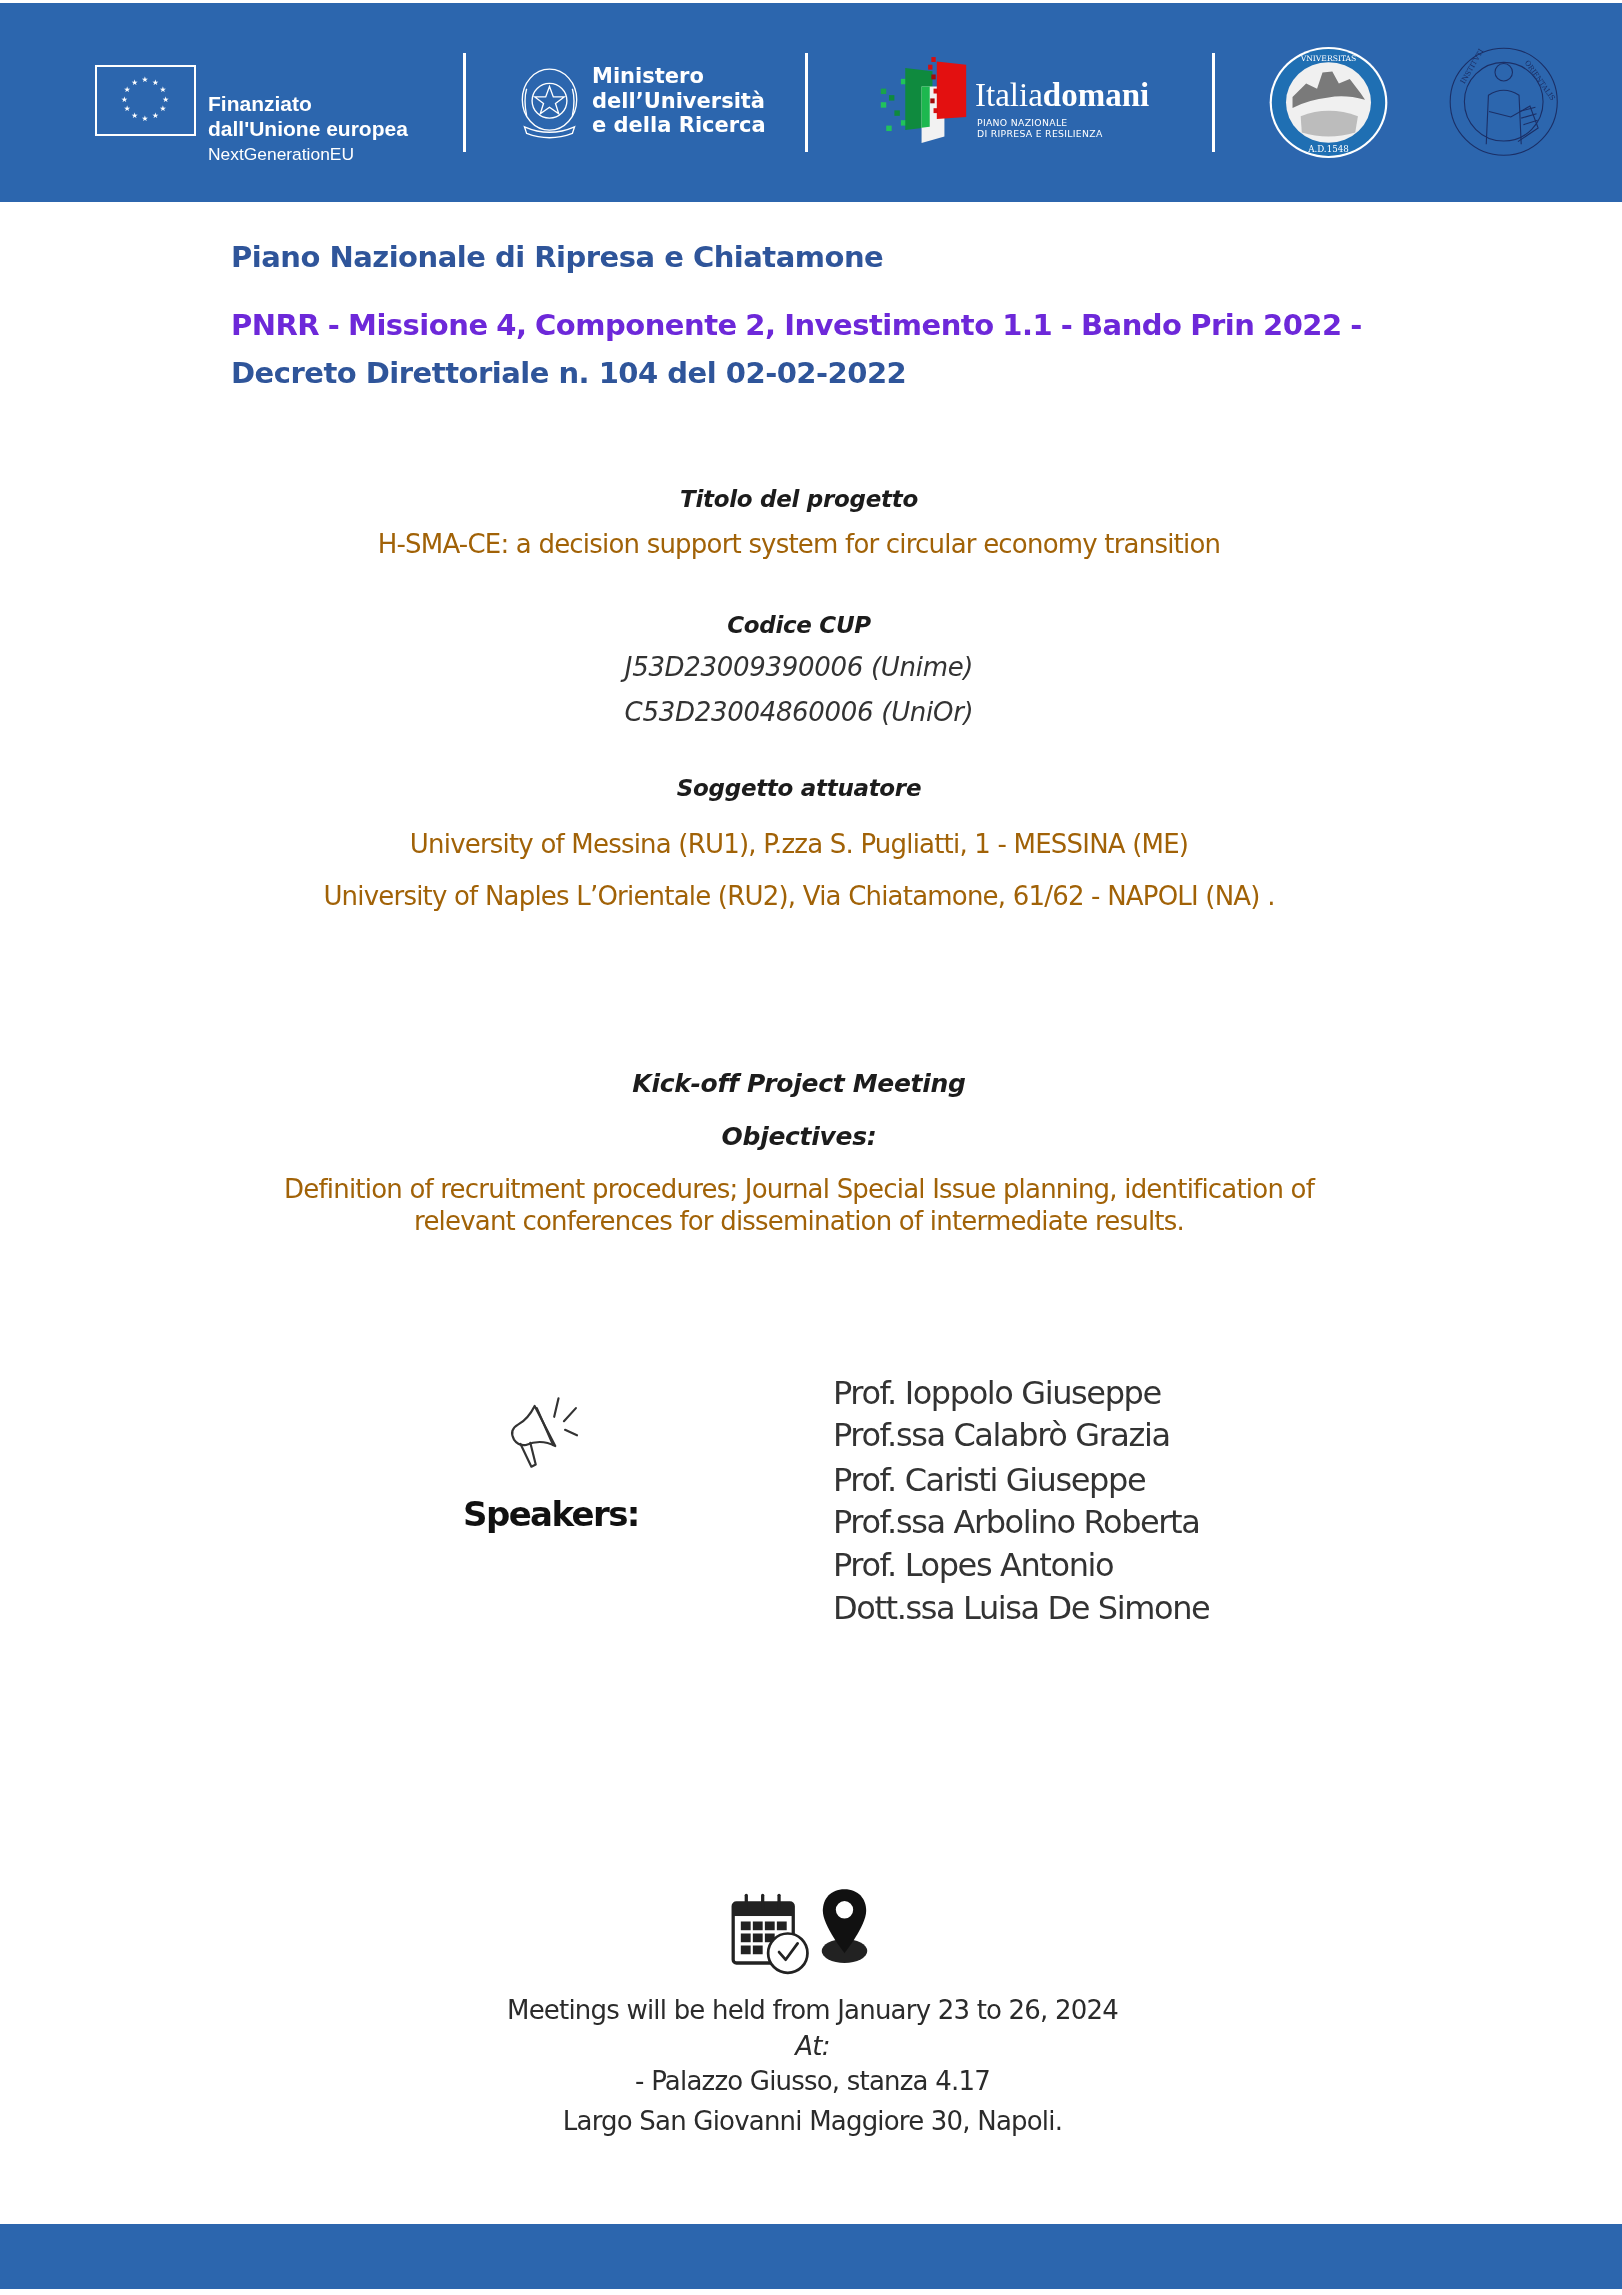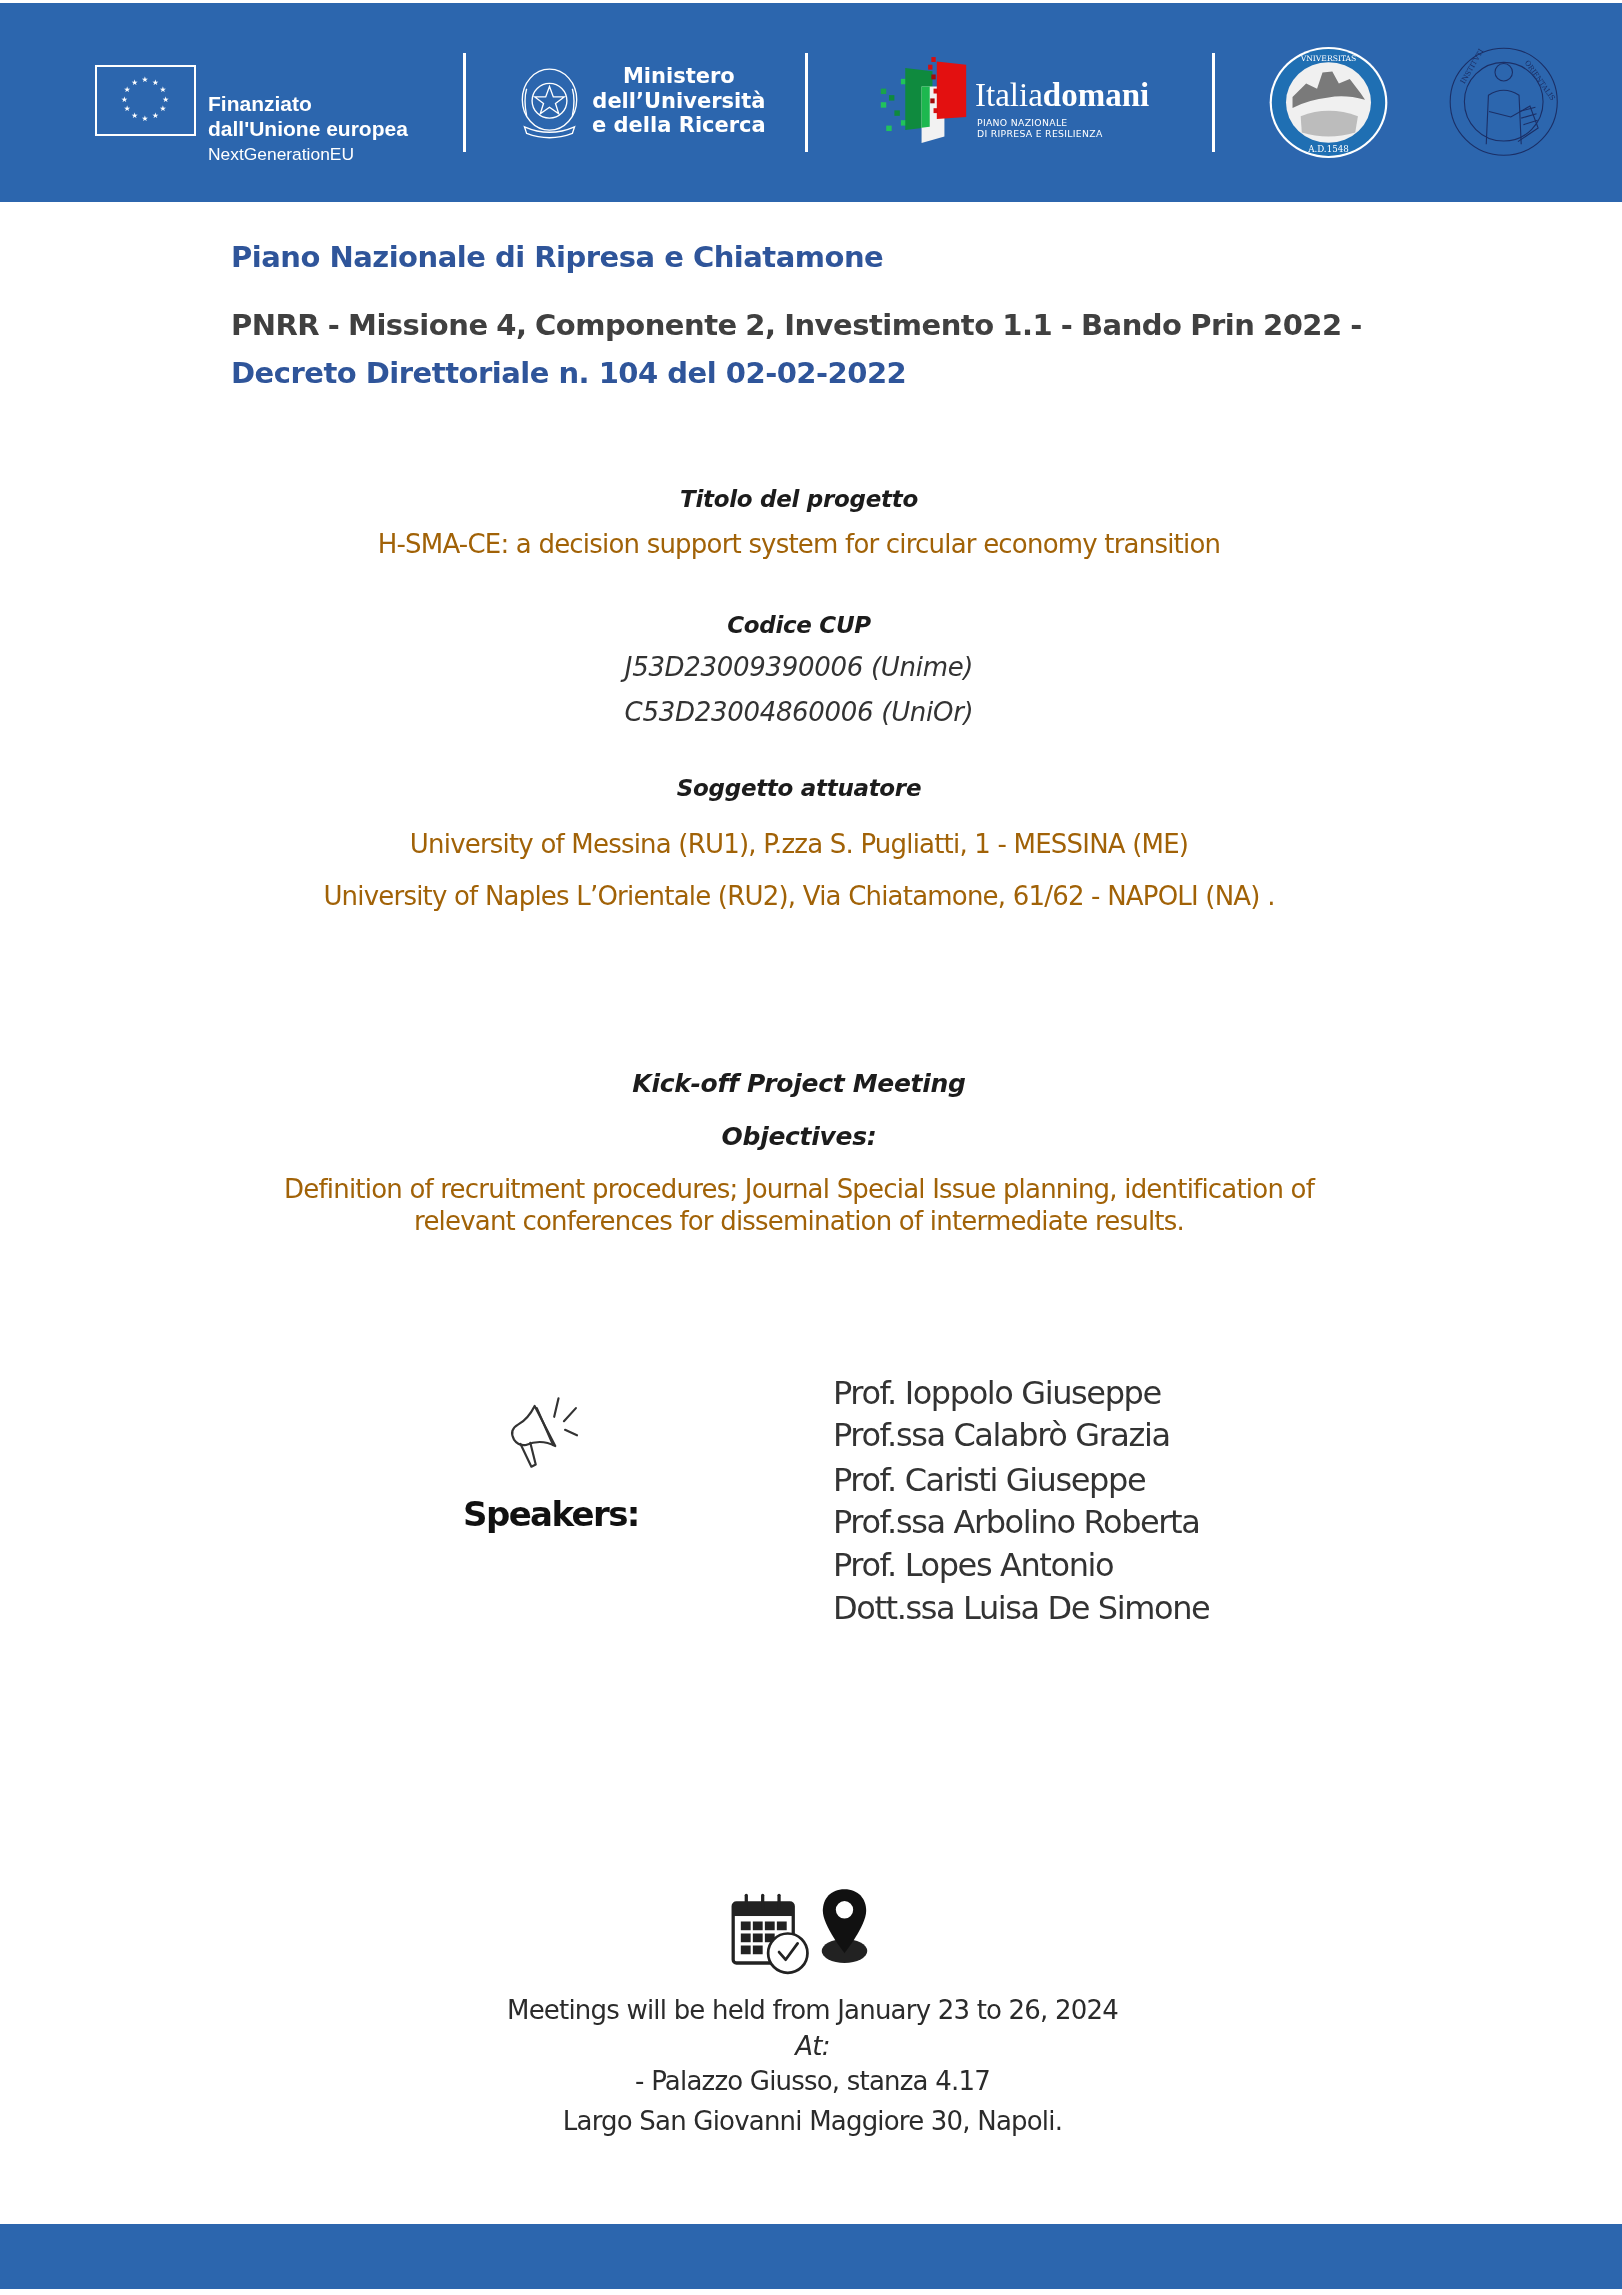--- a/index.html
+++ b/index.html
@@ -20,31 +20,31 @@
   }
   .sep { position: absolute; width: 2.7px; background: #ffffff; top: 53px; height: 99px; }
   .eu-flag {
     position: absolute; left: 95px; top: 65px; width: 101px; height: 71px;
     border: 2.7px solid #ffffff; box-sizing: border-box;
   }
   .eu-text { position: absolute; left: 208px; top: 67px; color: #fff; font-family: "Liberation Sans", sans-serif; }
   .eu-text .l1 { font-size: 21px; font-weight: bold; line-height: 24px; margin-top: 25px; }
   .eu-text .l2 { font-size: 21px; font-weight: bold; line-height: 26px; }
   .eu-text .l3 { font-size: 17.4px; line-height: 24px; }
-  .mur-text { position: absolute; left: 592px; top: 64px; color: #fff; font-family: "DejaVu Sans", sans-serif; font-weight: bold; font-size: 21px; line-height: 24.5px; text-align: center; }
+  .mur-text { position: absolute; left: 592px; top: 64px; color: #fff; font-family: "DejaVu Sans", sans-serif; font-weight: bold; font-size: 21px; line-height: 24.5px; }
   .ita-word { position: absolute; left: 975px; top: 76px; color: #fff; font-family: "Liberation Serif", "DejaVu Serif", serif; font-size: 33px; line-height: 38px; }
   .ita-word .bold { font-weight: bold; }
   .ita-sub { position: absolute; left: 977px; top: 117px; color: #fff; font-family: "DejaVu Sans", sans-serif; font-size: 9.3px; line-height: 11px; letter-spacing: 0.3px; }
 
   .pnrr-title {
     position: absolute; left: 231px; color: #2f559a; font-family: "DejaVu Sans", sans-serif; font-weight: bold;
     font-size: 29px; white-space: nowrap; letter-spacing: -0.5px;
   }
   .pnrr-justified {
-    position: absolute; left: 231px; width: 1131px; color: #404040; font-family: "DejaVu Sans", sans-serif; font-weight: bold;
+    position: absolute; left: 231px; width: 1131px; color: #6d28d9; font-family: "DejaVu Sans", sans-serif; font-weight: bold;
     font-size: 29px; white-space: nowrap; display: flex; justify-content: space-between; letter-spacing: -0.5px; text-align: center;
   }
 
   .center-line {
     position: absolute; left: 0; width: 1598px; text-align: center; white-space: nowrap;
     font-family: "DejaVu Sans", sans-serif;
   }
   .label-bold { font-weight: bold; font-size: 23px; color: #1c1c1c; letter-spacing: -0.3px; font-style: italic; }
   .body-text { font-size: 26px; color: #a16207; letter-spacing: -0.8px; }
   .italic { font-style: italic; }

